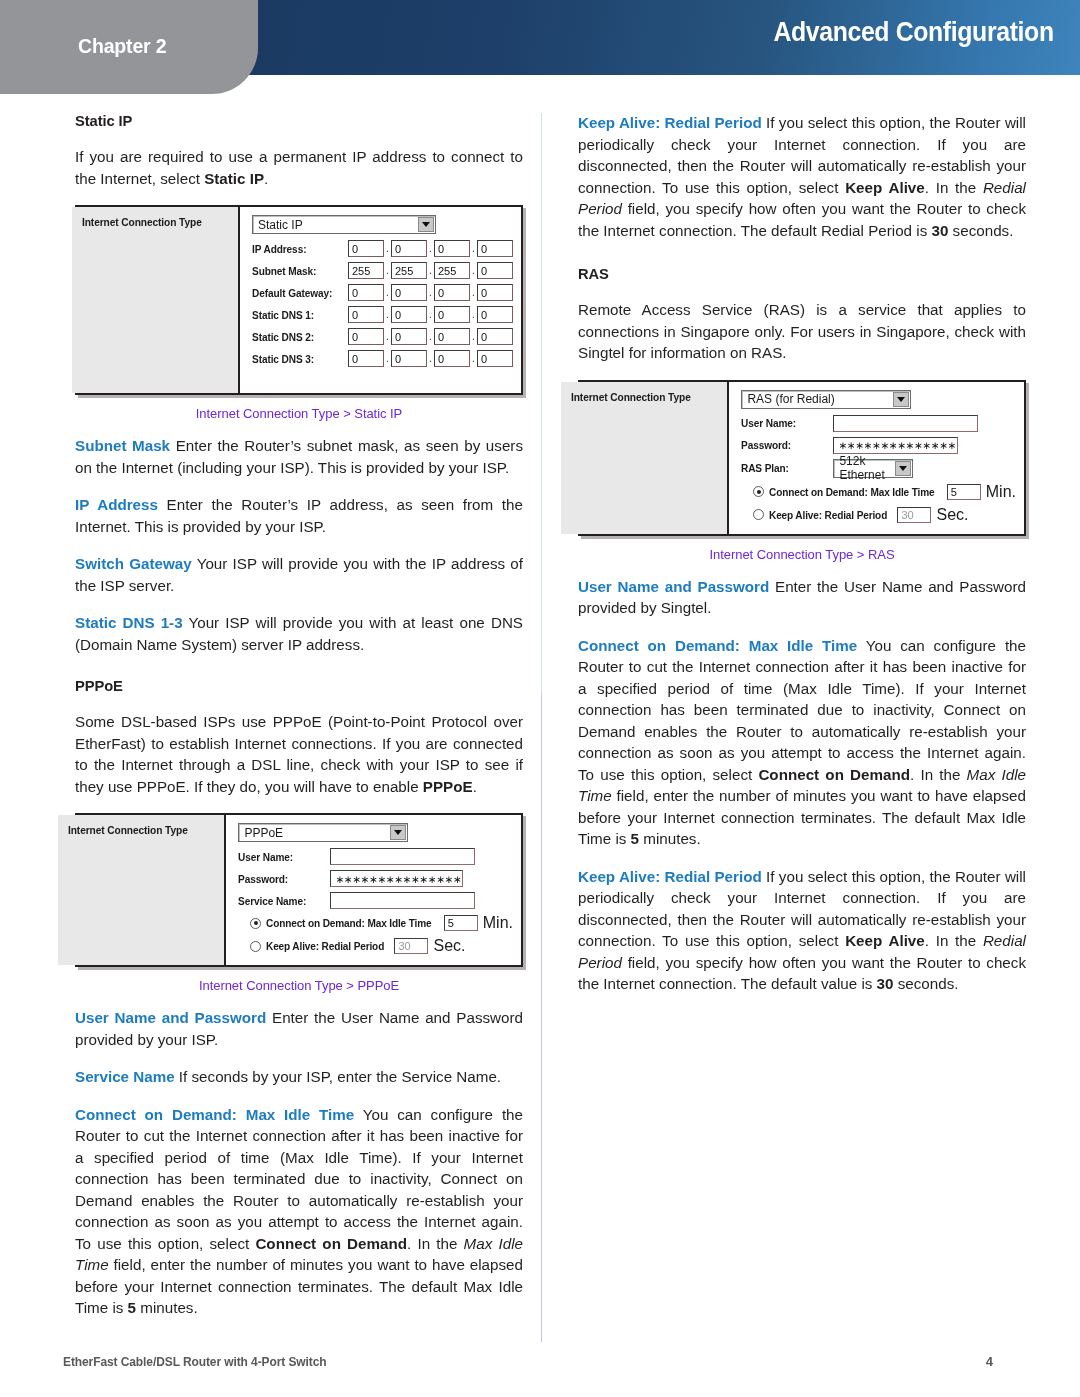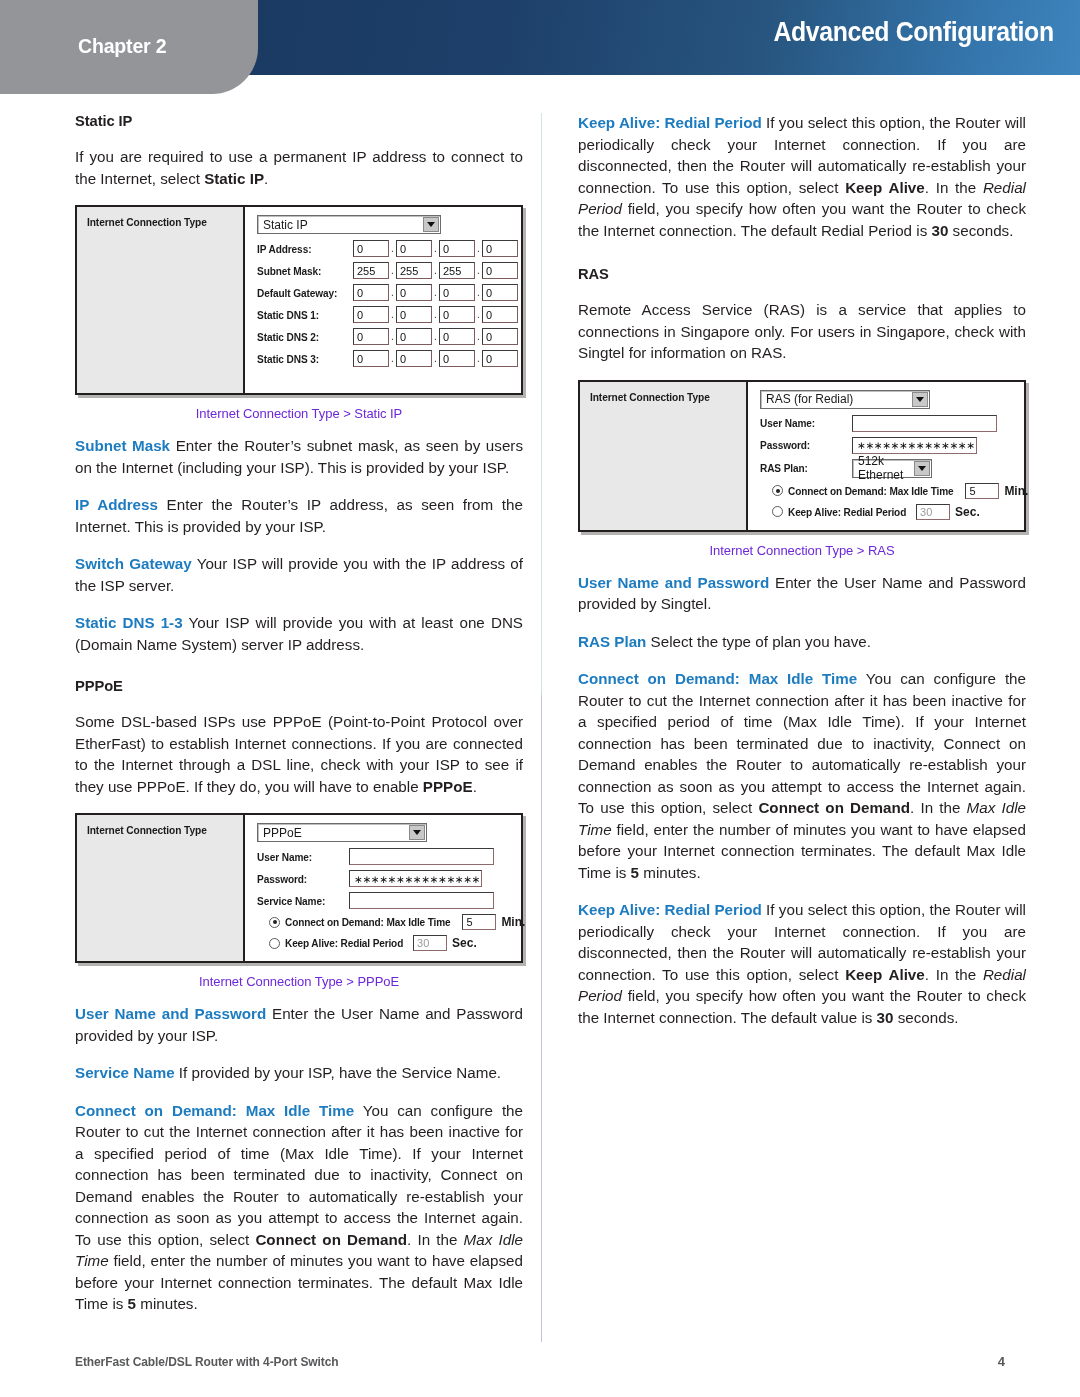--- a/index.html
+++ b/index.html
@@ -59,21 +59,21 @@
   .lead { color: #1d7cc0; font-weight: bold; }
   .bold { font-weight: bold; color: #231f20; }
   .ital { font-style: italic; }
 
   
   .figure { margin: 4px 0 14px 0; }
   .shot {
     position: relative; border: 2px solid #231f20; background: #ffffff;
     box-shadow: 3px 3px 0 0 rgba(120,115,115,0.55);
   }
-  .shot-inner { display: flex; }
+  .shot-inner { display: flex; justify-content: flex-end; }
   .shot-left {
     background: #e8e8e8; border-right: 2px solid #231f20;
     width: 168px; flex: 0 0 168px; padding: 9px 0 0 10px;
   }
   .shot-left .ict {
     font-size: 10.5px; font-weight: bold; color: #1a1a1a; letter-spacing: -0.1px;
     white-space: nowrap; transform: scaleX(0.97); transform-origin: left center;
   }
   .shot-right { flex: 1; padding: 8px 8px 8px 12px; }
 
@@ -131,29 +131,29 @@
     letter-spacing: -0.15px; white-space: nowrap;
     transform: scaleX(0.96); transform-origin: left center;
   }
   .num {
     width: 34px; height: 16px; margin: 0 5px;
     border: 1px solid #8e6a6a; border-top: 1px solid #3b3b3b; border-left: 1px solid #3b3b3b;
     background: #fff; font-size: 11px; color: #111;
     display: flex; align-items: center; padding-left: 3px;
   }
   .num.dim { color: #9a9a9a; }
-  .unit { font-size: 12px; font-weight: bold; color: #1a1a1a; }
+  .unit { font-size: 16px; font-weight: normal; color: #1a1a1a; }
 
   .caption {
     text-align: center; font-size: 13px; color: #6d28d9;
     margin-top: 11px; letter-spacing: -0.05px;
   }
 
   
-  .footer { position: absolute; left: 75px; bottom: 28px; width: 930px; text-align: center; }
+  .footer { position: absolute; left: 63px; bottom: 28px; width: 930px; text-align: center; }
   .footer-line { display: flex; justify-content: space-between; align-items: baseline; }
   .footer-left {
     font-size: 12.5px; font-weight: bold; color: #58595b; letter-spacing: -0.1px;
     transform: scaleX(0.96); transform-origin: left center;
   }
   .footer-right { font-size: 13px; font-weight: bold; color: #58595b; }
 </style>
 </head>
 <body>
 
@@ -334,21 +334,21 @@
                 <span class="unit">Sec.</span>
               </div>
             </div>
           </div>
         </div>
         <div class="caption">Internet Connection Type &gt; PPPoE</div>
       </div>
 
       <p class="body"><span class="lead">User Name and Password</span><span>  Enter the User Name and Password provided by your ISP.</span></p>
 
-      <p class="body"><span class="lead">Service Name</span><span>  If provided by your ISP, have the Service Name.</span></p>
+      <p class="body"><span class="lead">Service Name</span><span>  If seconds by your ISP, enter the Service Name.</span></p>
 
       <p class="body"><span class="lead">Connect on Demand: Max Idle Time</span><span>  You can configure the Router to cut the Internet connection after it has been inactive for a specified period of time (Max Idle Time). If your Internet connection has been terminated due to inactivity, Connect on Demand enables the Router to automatically re-establish your connection as soon as you attempt to access the Internet again. To use this option, select </span><span class="bold">Connect on Demand</span><span>. In the </span><span class="ital">Max Idle Time</span><span> field, enter the number of minutes you want to have elapsed before your Internet connection terminates. The default Max Idle Time is </span><span class="bold">5</span><span> minutes.</span></p>
 
     </div>
 
     <div class="col col-right">
 
       <p class="body"><span class="lead">Keep Alive: Redial Period</span><span> If you select this option, the Router will periodically check your Internet connection. If you are disconnected, then the Router will automatically re-establish your connection. To use this option, select </span><span class="bold">Keep Alive</span><span>. In the </span><span class="ital">Redial Period</span><span> field, you specify how often you want the Router to check the Internet connection. The default Redial Period is </span><span class="bold">30</span><span> seconds.</span></p>
 
       <h2 class="sec" style="margin-top:24px">RAS</h2>
@@ -405,21 +405,20 @@
                 <span class="unit">Sec.</span>
               </div>
             </div>
           </div>
         </div>
         <div class="caption">Internet Connection Type &gt; RAS</div>
       </div>
 
       <p class="body"><span class="lead">User Name and Password</span><span>  Enter the User Name and Password provided by Singtel.</span></p>
 
-      <p class="body"><span class="lead">RAS Plan</span><span>  Select the type of plan you have.</span></p>
 
       <p class="body"><span class="lead">Connect on Demand: Max Idle Time</span><span>  You can configure the Router to cut the Internet connection after it has been inactive for a specified period of time (Max Idle Time). If your Internet connection has been terminated due to inactivity, Connect on Demand enables the Router to automatically re-establish your connection as soon as you attempt to access the Internet again. To use this option, select </span><span class="bold">Connect on Demand</span><span>. In the </span><span class="ital">Max Idle Time</span><span> field, enter the number of minutes you want to have elapsed before your Internet connection terminates. The default Max Idle Time is </span><span class="bold">5</span><span> minutes.</span></p>
 
       <p class="body"><span class="lead">Keep Alive: Redial Period</span><span>  If you select this option, the Router will periodically check your Internet connection. If you are disconnected, then the Router will automatically re-establish your connection. To use this option, select </span><span class="bold">Keep Alive</span><span>. In the </span><span class="ital">Redial Period</span><span> field, you specify how often you want the Router to check the Internet connection. The default value is </span><span class="bold">30</span><span> seconds.</span></p>
 
     </div>
   </div>
 
   <div class="footer">
     <div class="footer-line">

